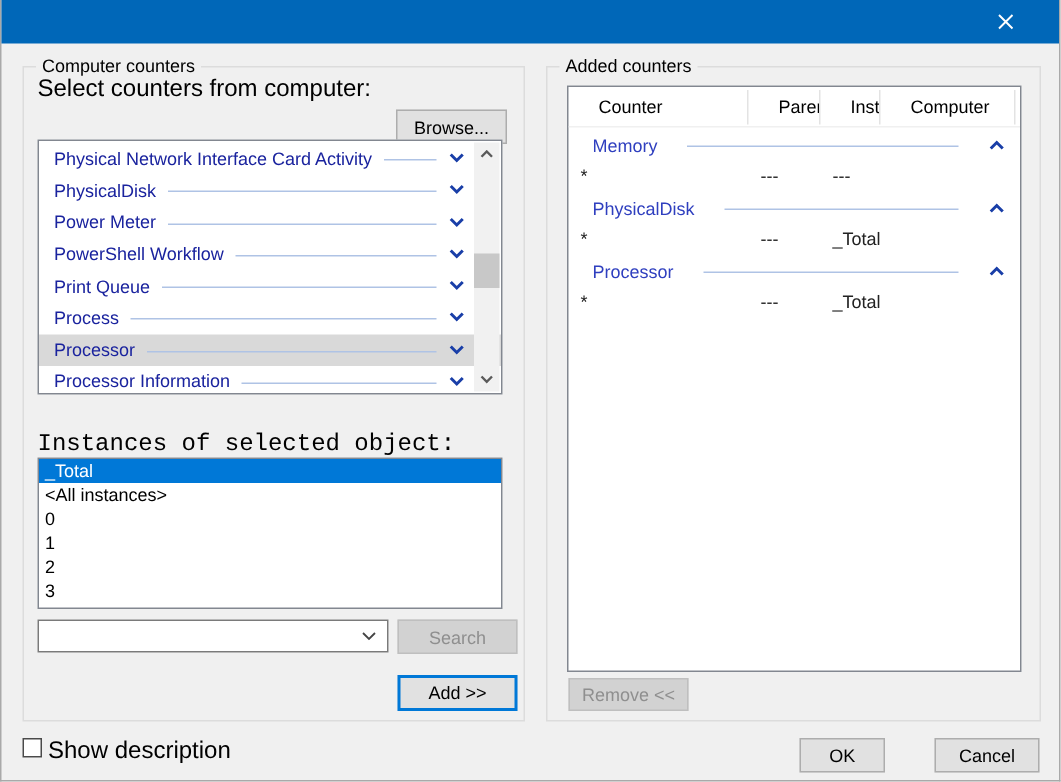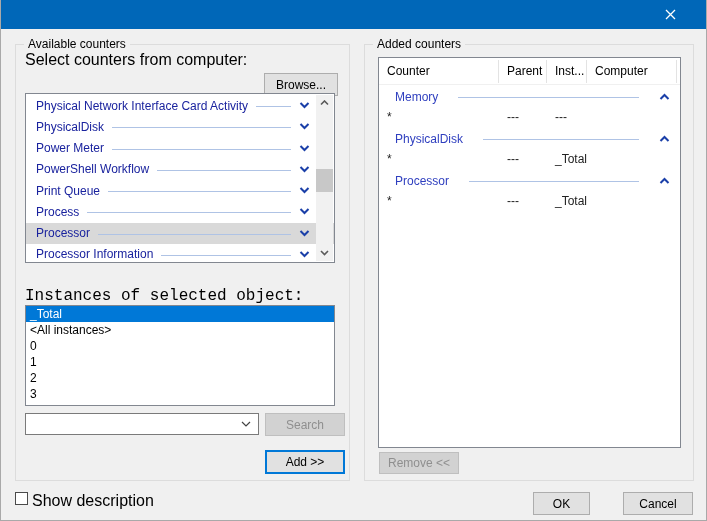--- a/index.html
+++ b/index.html
@@ -43,21 +43,21 @@
   .sthumb{position:absolute;left:0;top:74px;width:17px;height:23px;background:#C8C8C8;cursor:grab;}
   
   #instances-list{position:absolute;left:24px;top:305px;width:310px;height:101px;background:#fff;border:1px solid var(--listborder);overflow:hidden;}
   .irow{height:16px;display:flex;align-items:center;padding-left:4px;cursor:pointer;font-size:12px;}
   .irow.selected{background:var(--selblue);color:#fff;}
   
   .checkbox{position:absolute;left:14px;top:492px;width:13px;height:13px;background:#fff;border:1px solid #4A4A4A;cursor:pointer;}
   
   #added-table{position:absolute;left:377px;top:57px;width:303px;height:391px;background:#fff;border:1px solid var(--listborder);overflow:hidden;}
   .thead{display:grid;grid-template-columns:120px 48px 40px 90px 1fr;height:27px;align-items:center;border-bottom:1px solid #F0F0F0;}
-  .thead .hcell{height:23px;line-height:23px;padding-left:8px;border-right:1px solid #E3E3E3;white-space:nowrap;overflow:hidden;}
+  .thead .hcell{height:23px;line-height:23px;padding-left:20px;border-right:1px solid #E3E3E3;white-space:nowrap;overflow:hidden;}
   .thead .hfill{height:23px;}
   .grow{height:21px;display:flex;align-items:center;padding:0 10px 0 16px;margin-top:1px;cursor:pointer;gap:12px;}
   .gname{color:var(--blue2);white-space:nowrap;}
   .gline{flex:1;border-top:1px solid var(--line);margin:2px 8px 0 8px;}
   .drow{display:grid;grid-template-columns:120px 48px 40px 90px 1fr;height:20px;align-items:center;cursor:pointer;}
   .drow span{padding-left:8px;color:#222;}
   svg{display:block;}
 </style>
 </head>
 <body>
@@ -66,21 +66,21 @@
 
   <div class="titlebar">
     <div class="close-btn">
       <svg width="11" height="11" viewBox="0 0 11 11">
         <path d="M1 1 L10 10 M10 1 L1 10" stroke="#fff" stroke-width="1.3"></path>
       </svg>
     </div>
   </div>
 
   <div class="groupbox" id="group-available">
-    <span class="grouplabel">Available counters</span>
+    <span class="grouplabel">Computer counters</span>
   </div>
 
   <span class="lbl" style="left:24px;top:51px;">Select counters from computer:</span>
 
 
   <button class="btn" style="left:263px;top:73px;width:74px;height:23px;">Browse...</button>
 
   <div id="counters-list">
     <div style="padding-top:1px;">
       <div class="crow">

